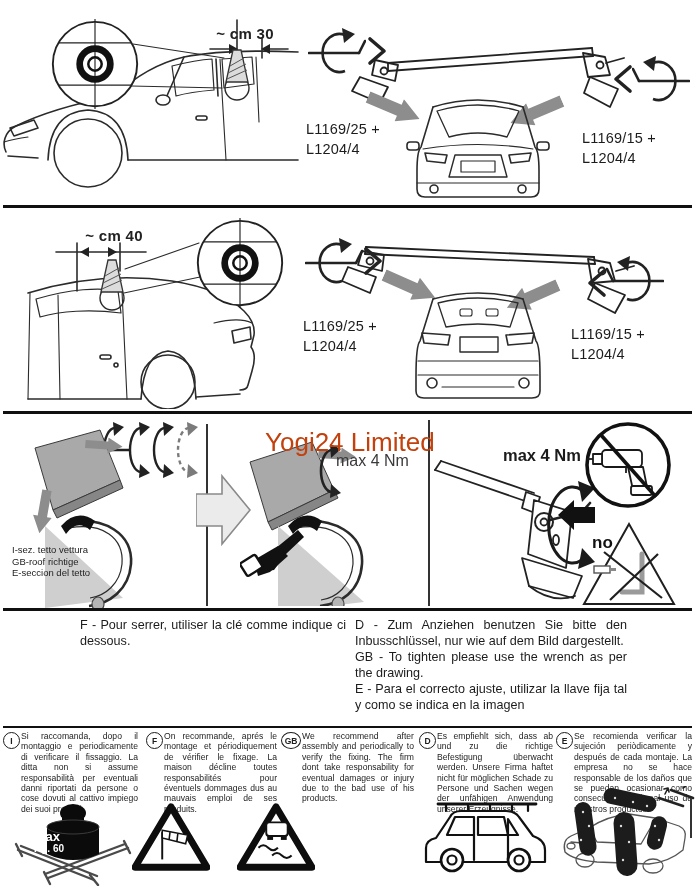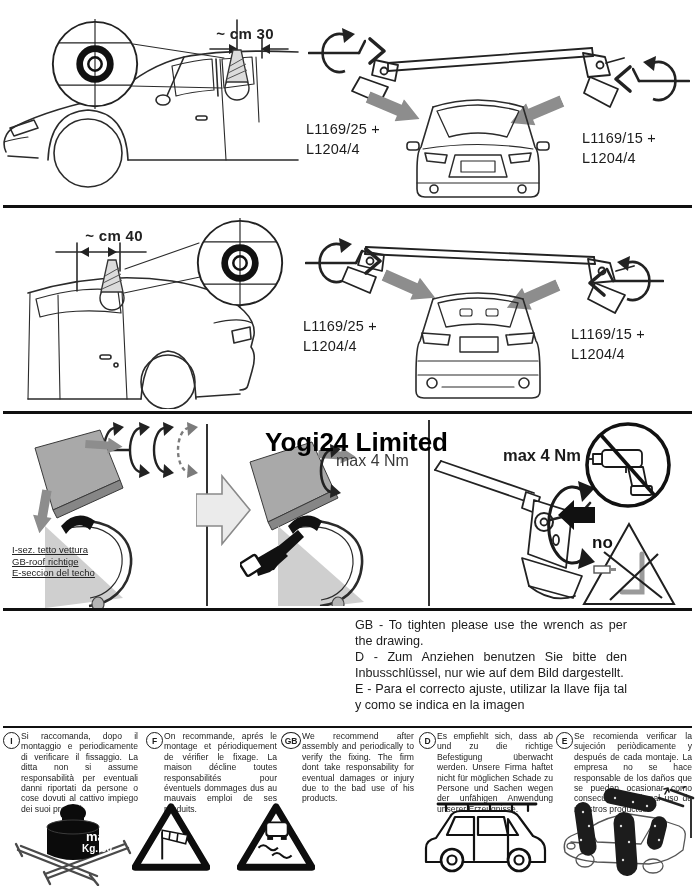--- a/index.html
+++ b/index.html
@@ -4,30 +4,30 @@
 <style>
   html,body{margin:0;padding:0;background:#888;}
   .page{position:relative;width:695px;height:891px;background:#fff;overflow:hidden;
         font-family:"Liberation Sans",sans-serif;color:#1d1d1d;}
   .abs{position:absolute;}
   .hr{position:absolute;left:3px;right:3px;background:#101010;}
   .kit-label{font-size:14.5px;line-height:20px;color:#1c1c1c;letter-spacing:.2px;}
   .measure{font-size:15px;color:#222;text-align:center;font-weight:bold;letter-spacing:.3px;}
   .torque{font-size:16px;color:#3a3a3a;white-space:nowrap;}
   .torque.bold{font-weight:bold;color:#1b1b1b;font-size:16.5px;}
-  .watermark{font-size:26px;font-weight:bold;color:#000000;white-space:nowrap;z-index:9;}
-  .rooflbl{font-size:9.5px;line-height:11.5px;color:#222;text-decoration:underline;}
+  .watermark{font-size:26px;font-weight:normal;color:#c2410c;white-space:nowrap;z-index:9;}
+  .rooflbl{font-size:9.5px;line-height:11.5px;color:#222;}
   .no-word{font-size:17px;font-weight:bold;color:#111;}
   .note{font-size:12.6px;line-height:15.9px;text-align:justify;color:#1c1c1c;}
   .note p{margin:0;}
   .tiny{font-size:8.6px;line-height:10.4px;text-align:justify;color:#1c1c1c;}
   .circ{position:absolute;width:15px;height:15px;border:1.4px solid #1c1c1c;border-radius:50%;
         font-size:8.5px;font-weight:bold;display:flex;align-items:center;justify-content:center;color:#1c1c1c;}
   .circ.wide{width:18px;}
-  .wt-text{position:absolute;color:#fff;font-weight:bold;text-align:right;line-height:1.05;}
+  .wt-text{position:absolute;color:#fff;font-weight:bold;text-align:left;line-height:1.05;}
   .speed-txt{position:absolute;text-align:center;color:#0c0c0c;font-weight:bold;}
   svg{display:block;}
 </style>
 </head>
 <body>
 
 <div class="page">
 
 <svg width="0" height="0" style="position:absolute">
   <defs>
@@ -287,21 +287,21 @@
       <path d="M62,104 C100,98 128,116 126,146 C124,172 104,186 84,188" fill="none" stroke="#2b2b2b" stroke-width="2.6"></path>
       <path d="M64,110 C98,104 119,120 117,146 C115,166 100,178 85,180" fill="none" stroke="#2b2b2b" stroke-width="1.2"></path>
       <path d="M56,108 Q72,90 90,103 L85,112 Q72,101 61,116 Z" fill="#111"></path>
       <ellipse cx="93" cy="186" rx="6" ry="7" fill="#b5b5b5" stroke="#444" stroke-width="1.2"></ellipse>
     </g>
   </svg>
 </div>
 <div class="abs rooflbl" style="left:12px;top:544px">
   <div>I-sez. tetto vettura</div>
   <div>GB-roof richtige</div>
-  <div>E-seccion del techo</div>
+  <div>E-seccion del tetto</div>
 </div>
 
 <svg class="abs" style="left:196px;top:470px" width="55" height="80" viewBox="0 0 55 80">
   <polygon points="0,24 26,24 26,6 54,40 26,74 26,56 0,56" fill="#ebebeb" stroke="#8a8a8a" stroke-width="1.6"></polygon>
 </svg>
 
 <div class="abs" style="left:240px;top:430px;width:186px;height:176px">
   <svg width="186" height="176" viewBox="0 0 186 176">
     <g>
       <polygon points="10,32 72,12 94,60 28,92" fill="#a9a9a9" stroke="#3a3a3a" stroke-width="1"></polygon>
@@ -376,24 +376,25 @@
       <line x1="74" y1="32" x2="26" y2="78" stroke="#1f1f1f" stroke-width="2.2"></line>
     </g>
   </svg>
 </div>
 <div class="abs torque bold" style="left:503px;top:446px">max 4 Nm</div>
 <div class="abs no-word" style="left:592px;top:533px">no</div>
 
 <div class="hr" style="top:608px;height:3px"></div>
 
 <div class="abs note" style="left:80px;top:618px;width:266px">
+  <p>F - Pour serrer, utiliser la clé comme indique ci dessous.</p>
 </div>
 <div class="abs note" style="left:355px;top:618px;width:272px">
+  <p>D - Zum Anziehen benutzen Sie bitte den Inbusschlüssel, nur wie auf dem Bild dargestellt.</p>
   <p>GB - To tighten please use the wrench as per the drawing.</p>
-  <p>D - Zum Anziehen benutzen Sie bitte den Inbusschlüssel, nur wie auf dem Bild dargestellt.</p>
   <p>E - Para el correcto ajuste, utilizar la llave fija tal y como se indica en la imagen</p>
 </div>
 
 <div class="hr" style="top:726px;height:1.6px"></div>
 
 <div>
   <div class="circ" style="left:3px;top:732px">I</div>
   <div class="abs tiny" style="left:21px;top:731px;width:117px">Si raccomanda, dopo il montaggio e periodicamente di verificare il fissaggio. La ditta non si assume responsabilità per eventuali danni riportati da persone o cose dovuti al cattivo impiego dei suoi prodotti.</div>
   <div class="circ" style="left:146px;top:732px">F</div>
   <div class="abs tiny" style="left:164px;top:731px;width:113px">On recommande, aprés le montage et périodiquement de vérifier le fixage. La maison décline toutes responsabilités pour éventuels dommages dus au mauvais emploi de ses produits.</div>

